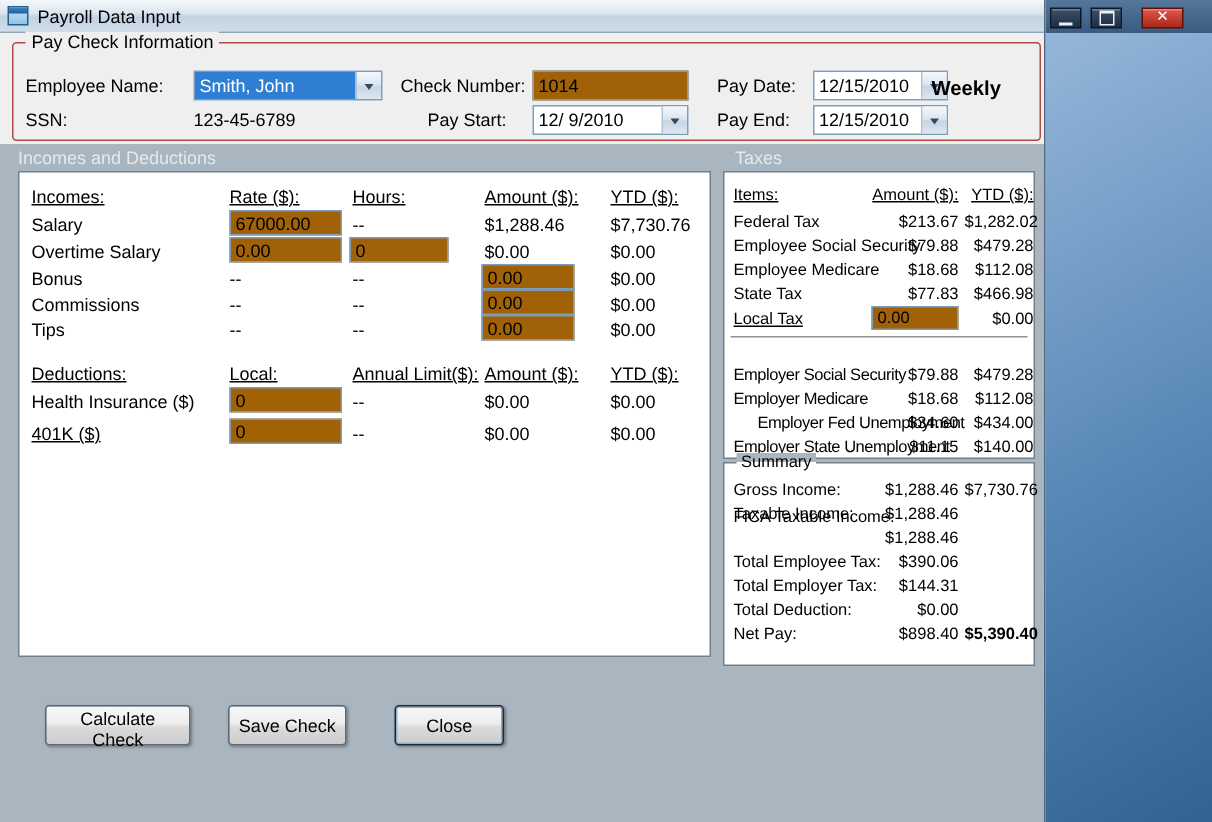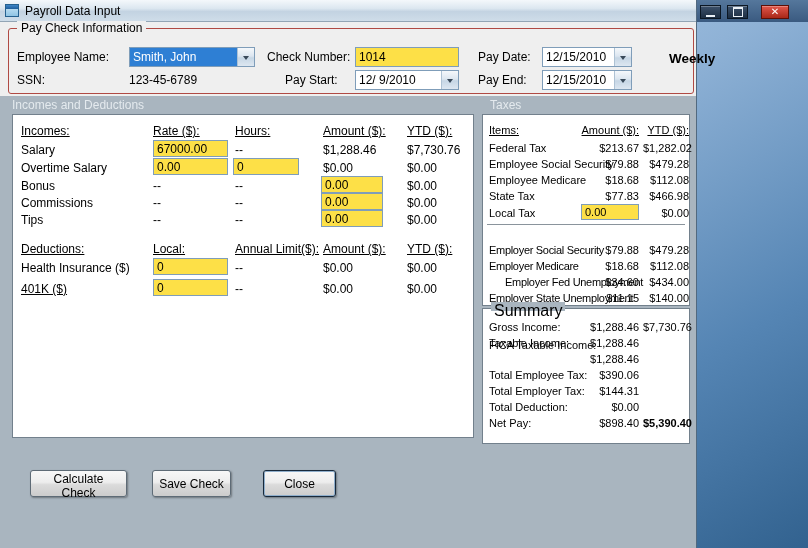--- a/index.html
+++ b/index.html
@@ -34,21 +34,21 @@
   .title { font-size:12px; color:#000; }
 
   .lbl { position:absolute; white-space:nowrap; }
   .u { text-decoration:underline; }
 
   
   .gb { position:absolute; left:8px; top:28px; width:684px; height:64px;
     border:1px solid #B04A44; border-radius:3px; }
   .gb-label { position:absolute; top:-8px; left:8px; background:#EFEFEF; padding:0 4px;
     font-size:12px; white-space:nowrap; }
-  .tb { position:absolute; box-sizing:border-box; border:1px solid #7F9DB9; background:#fde047;
+  .tb { position:absolute; box-sizing:border-box; border:1px solid #7F9DB9; background:#a16207;
     font-family:"Liberation Sans", sans-serif; font-size:12px; padding:0 3px; }
   .combo { position:absolute; height:20px; box-sizing:border-box; border:1px solid #7F9DB9;
     background:#fff; display:flex; cursor:default; }
   .combo-text { flex:1; font-size:12px; padding:2px 1px 0 3px; overflow:hidden; white-space:nowrap; }
   .combo-text.selected { background:#2E7FD4; color:#fff; }
   .combo-btn { width:16px; border-left:1px solid #AEC2D4; display:flex; align-items:center;
     justify-content:center; background:linear-gradient(#F5F8FB,#DCE6F0 45%,#C6D6E5 55%,#DDE7F1);
     cursor:pointer; }
   .tri { width:0; height:0; border:3.5px solid transparent; border-top:4.5px solid #39495A;
     margin-top:4px; }
@@ -56,21 +56,21 @@
 
   
   .content { position:absolute; left:0; top:96px; width:696px; height:452px; background:#A9B5BF; }
   .section-title { position:absolute; color:#E4EAEE; font-size:12px; white-space:nowrap; }
   .panel { position:absolute; background:#fff; border:1px solid #72808C; box-sizing:border-box; }
   .rp { font-size:11px; }
   .amt { position:absolute; text-align:right; white-space:nowrap; }
   .tight { letter-spacing:-0.3px; }
   .divider { position:absolute; left:4px; right:4px; border-top:1px solid #8A949C; }
   .center-lbl { position:absolute; left:0; right:0; text-align:center; white-space:nowrap; }
-  .summary-label { position:absolute; top:-7px; left:8px; padding:0 3px; font-size:16px;
+  .summary-label { position:absolute; top:-7px; left:8px; padding:0 3px; font-size:11px;
     background:linear-gradient(180deg,#A9B5BF 50%,#FFFFFF 50%); white-space:nowrap; }
 
   
   .btn { position:absolute; box-sizing:border-box; border:1px solid #5E6B76; border-radius:3px;
     background:linear-gradient(#F7F7F7,#EDEDED 45%,#DBDBDB 55%,#CCCCCC);
     font-family:"Liberation Sans", sans-serif; font-size:12px; color:#000;
     box-shadow:1px 1px 2px rgba(0,0,0,.35); cursor:pointer; }
   .btn.default { border:1px solid #17293B; box-shadow:inset 0 0 0 1px #8FAECB, 1px 1px 2px rgba(0,0,0,.35); }
 </style>
 </head>
@@ -112,21 +112,21 @@
       <input class="tb" style="left: 346px; top: 18px; width: 104px; height: 20px;" value="1014">
 
       <span class="lbl" style="left:469px; top:21px;">Pay Date:</span>
       <div class="combo" style="left:533px; top:18px; width:90px;">
         <span class="combo-text">12/15/2010</span>
         <span class="combo-btn">
             <span class="tri"></span>
           </span>
       </div>
 
-      <span class="freq" style="left:660px; top:22px;">Weekly</span>
+      <span class="freq" style="left:612px; top:22px;">Weekly</span>
 
       <span class="lbl" style="left:8px; top:44px;">SSN:</span>
       <span class="lbl" style="left:120px; top:44px;">123-45-6789</span>
 
       <span class="lbl" style="left:276px; top:44px;">Pay Start:</span>
       <div class="combo" style="left:346px; top:41px; width:104px;gap:16px;">
         <span class="combo-text">12/ 9/2010</span>
         <span class="combo-btn">
             <span class="tri"></span>
           </span>
@@ -217,21 +217,21 @@
         <span class="amt" style="left:160px; width:46px; top:43px;">$479.28</span>
 
         <span class="lbl" style="left:6px; top:59px;">Employee Medicare</span>
         <span class="amt" style="left:96px; width:60px; top:59px;">$18.68</span>
         <span class="amt" style="left:160px; width:46px; top:59px;">$112.08</span>
 
         <span class="lbl" style="left:6px; top:75px;">State Tax</span>
         <span class="amt" style="left:96px; width:60px; top:75px;">$77.83</span>
         <span class="amt" style="left:160px; width:46px; top:75px;">$466.98</span>
 
-        <span class="lbl" style="left:6px; top:92px;">Local Tax</span>
+        <span class="lbl" style="left:6px; top:92px;text-decoration:underline;">Local Tax</span>
         <input class="tb" style="left: 98px; top: 89px; width: 58px; height: 16px; font-size: 11px;" value="0.00">
         <span class="amt" style="left:160px; width:46px; top:92px;">$0.00</span>
 
         <div class="divider" style="top:109px;"></div>
 
         <span class="lbl tight" style="left:6px; top:129px;">Employer Social Security</span>
         <span class="amt" style="left:96px; width:60px; top:129px;">$79.88</span>
         <span class="amt" style="left:160px; width:46px; top:129px;">$479.28</span>
 
         <span class="lbl tight" style="left:6px; top:145px;">Employer Medicare</span>

